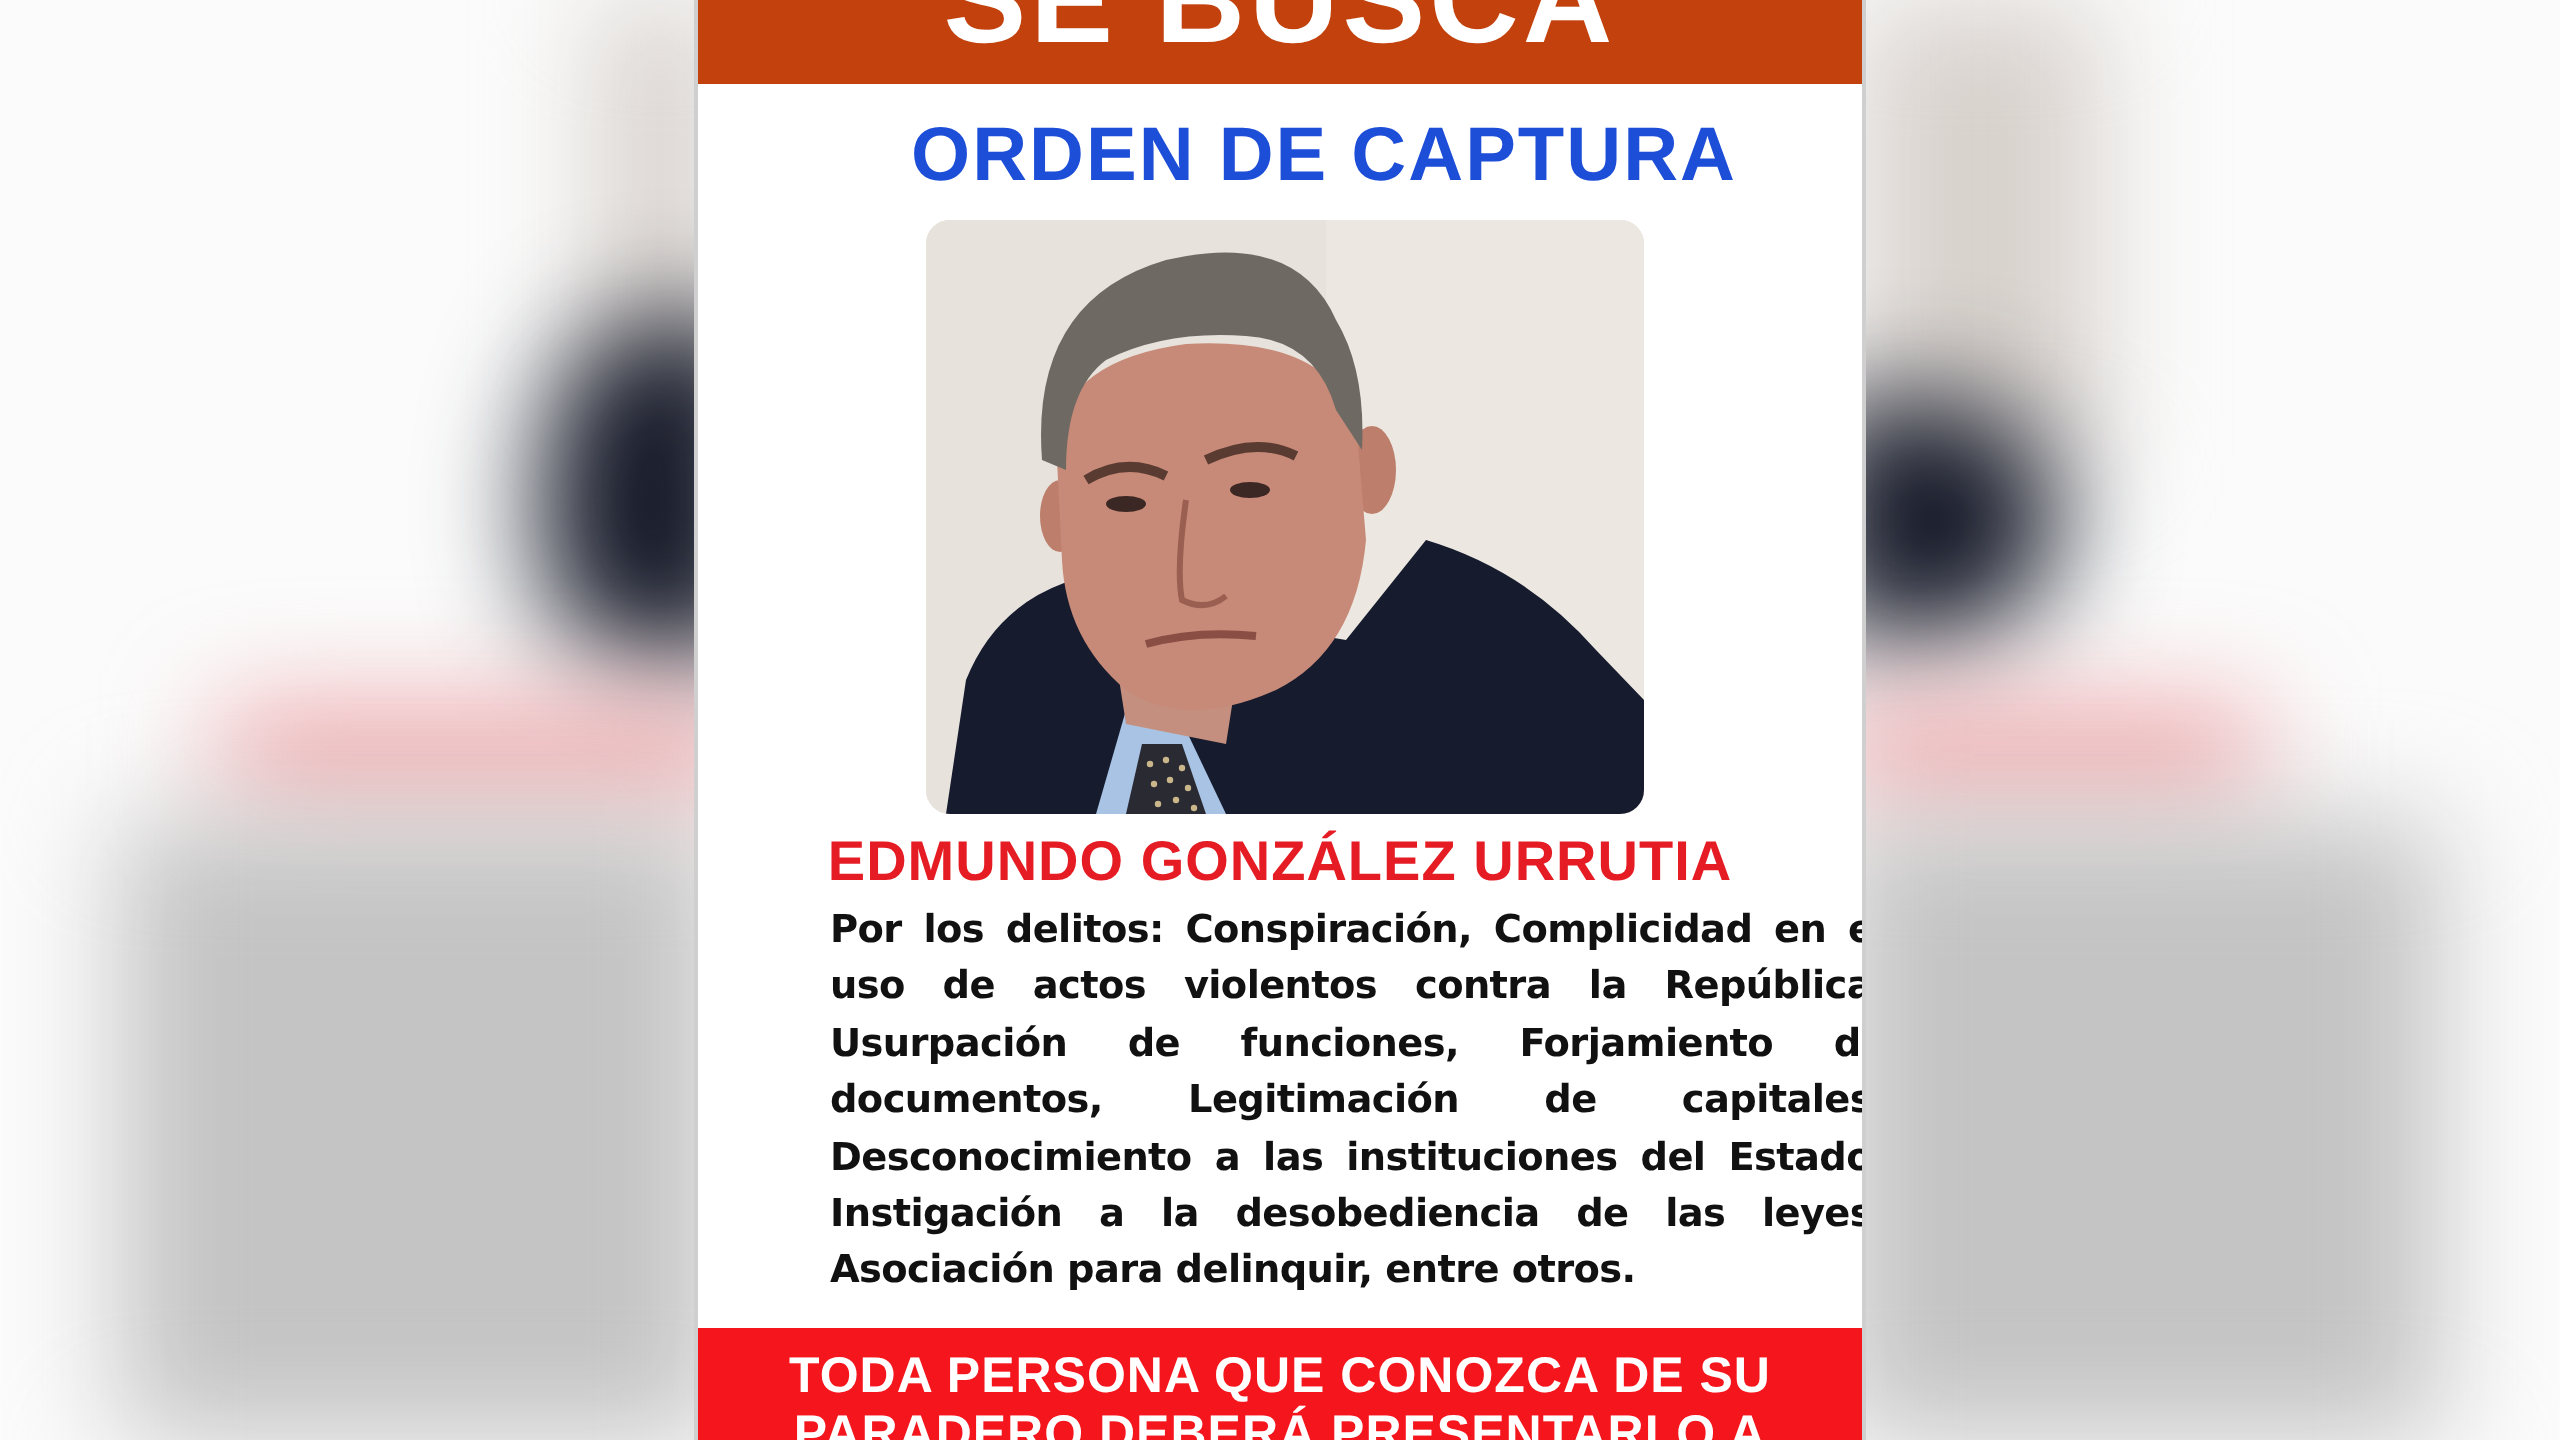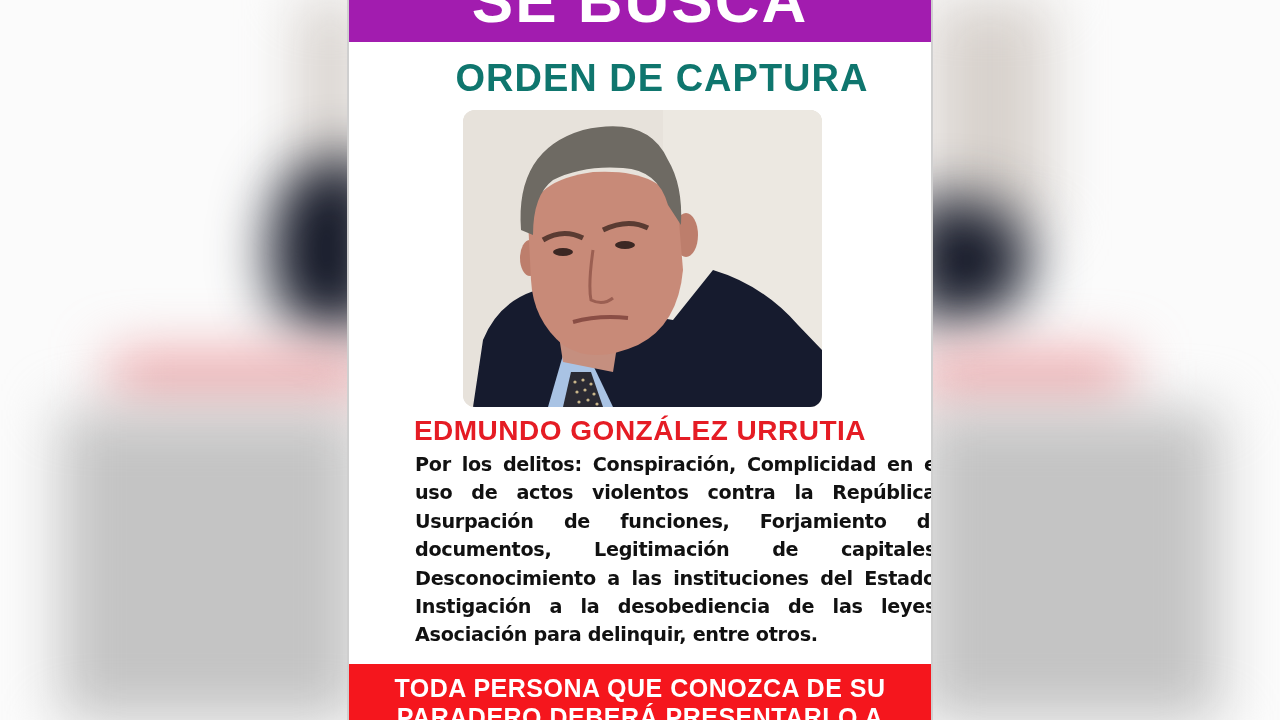--- a/index.html
+++ b/index.html
@@ -24,30 +24,30 @@
     .blob.grey-r { left: 920px; top: 410px; width: 300px; height: 310px; background: #c4c4c4; }
 
     
     .poster {
       position: absolute; left: 349px; top: 0; width: 582px; height: 720px;
       background: #ffffff; overflow: hidden;
       box-shadow: -2px 0 0 #cfcfcf, 2px 0 0 #cfcfcf;
     }
     .top-banner {
       position: absolute; left: 0; top: 0; width: 100%; height: 42px;
-      background: #a21caf; overflow: hidden;
+      background: #c2410c; overflow: hidden;
     }
     .top-banner .title {
       position: absolute; left: 0; right: 0; top: -30px; text-align: center;
       color: #ffffff; font-family: "Liberation Sans", sans-serif;
       font-weight: 900; font-size: 62px; letter-spacing: 2px; line-height: 62px;
     }
     .subtitle {
       position: absolute; left: 0; right: 0; top: 58px; text-align: center;
-      color: #0f766e; font-family: "Liberation Sans", sans-serif;
+      color: #1d4ed8; font-family: "Liberation Sans", sans-serif;
       font-weight: bold; font-size: 38px; letter-spacing: 1px; line-height: 40px; padding-left: 44px;
     }
     .photo {
       position: absolute; left: 114px; top: 110px; width: 359px; height: 297px;
       border-radius: 12px; overflow: hidden;
       background: linear-gradient(90deg, #e3ddd6 0%, #ebe6df 60%, #e6e1da 100%);
     }
     .photo svg { display: block; }
     .name {
       position: absolute; left: 0; right: 0; top: 417px; text-align: center;

